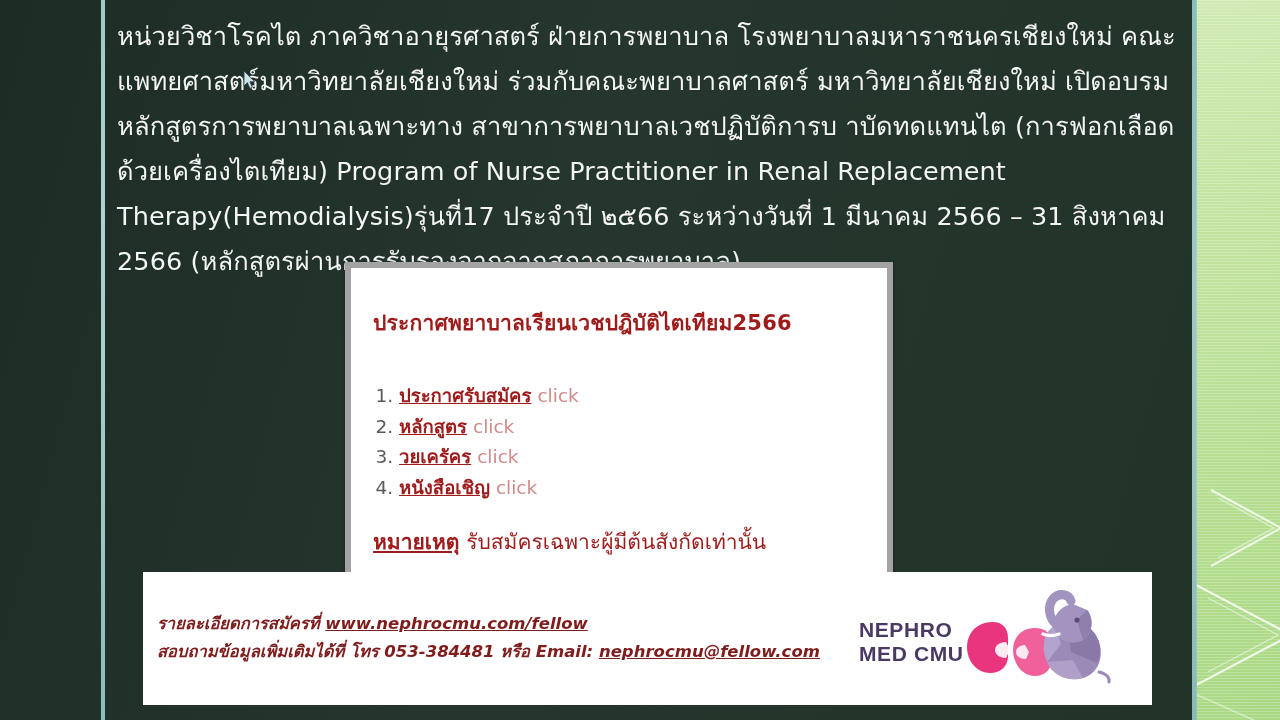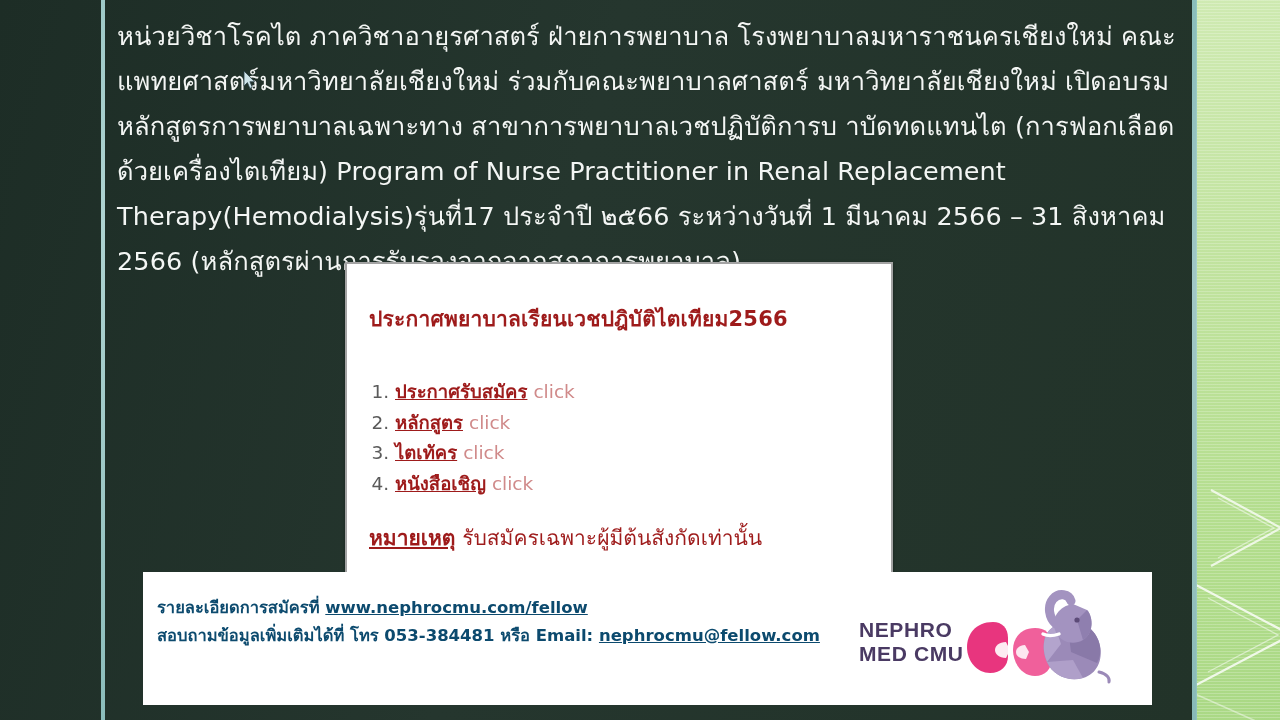--- a/index.html
+++ b/index.html
@@ -29,42 +29,42 @@
              color:#f3f6f4;font-size:25.5px;line-height:45px;
              font-family:"DejaVu Sans","Liberation Sans",sans-serif;
              letter-spacing:.1px;text-shadow:0 0 1px rgba(0,0,0,.25);
              white-space:pre-wrap;}
 
   
   .cursor{position:absolute;left:243px;top:70px;width:13px;height:20px;}
 
   
   .card{position:absolute;left:345px;top:262px;width:548px;height:320px;
-        background:#ffffff;border:2px solid #a3a3a3;box-sizing:border-box;
+        background:#ffffff;border:6px solid #a3a3a3;box-sizing:border-box;
         box-shadow:0 1px 3px rgba(0,0,0,.35);overflow:hidden;}
   .card-title{margin:38px 0 0 22px;color:#9e1b1b;font-weight:bold;
               font-size:21px;letter-spacing:.2px;
               font-family:"DejaVu Sans","Liberation Sans",sans-serif;}
   .card-list{margin:42px 0 0 0;padding:0 0 0 48px;list-style:decimal;
              color:#5a5a5a;font-size:18.5px;line-height:30.5px;
              font-family:"DejaVu Sans","Liberation Sans",sans-serif;}
   .card-list li{margin:0;padding:0;}
   .li-label{color:#9e1b1b;text-decoration:underline;font-weight:600;}
   .li-click{color:#d08a8a;margin-left:6px;font-weight:400;}
   .card-note{margin:22px 0 0 22px;color:#9e1b1b;font-size:21px;
              font-family:"DejaVu Sans","Liberation Sans",sans-serif;}
   .note-kw{font-weight:bold;text-decoration:underline;}
   .note-rest{font-weight:400;}
 
   
   .banner{position:absolute;left:143px;top:572px;width:1009px;height:133px;
           background:#ffffff;}
-  .banner-text{position:absolute;left:14px;top:22px;color:#0c4a6e;
+  .banner-text{position:absolute;left:14px;top:38px;color:#7f1d1d;
                font-size:16.5px;line-height:28px;font-weight:bold;
-               font-family:"DejaVu Sans","Liberation Sans",sans-serif;}
+               font-family:"DejaVu Sans","Liberation Sans",sans-serif;font-style:italic;}
   .banner-text .ul{text-decoration:underline;}
   .logo{position:absolute;right:37px;top:18px;width:260px;height:100px;}
   .logo-word{position:absolute;left:4px;top:28px;color:#4a3a63;
              font-weight:bold;font-size:21px;line-height:24px;letter-spacing:.6px;
              font-family:"Liberation Sans","DejaVu Sans",sans-serif;}
 </style>
 </head>
 <body>
 
 <div id="slide">
@@ -95,21 +95,21 @@
     <div class="card-title">ประกาศพยาบาลเรียนเวชปฎิบัติไตเทียม2566</div>
 
     <ol class="card-list">
       <li>
         <span class="li-label">ประกาศรับสมัคร</span><span class="li-click">click</span>
       </li>
       <li>
         <span class="li-label">หลักสูตร</span><span class="li-click">click</span>
       </li>
       <li>
-        <span class="li-label">ไตเทัคร</span><span class="li-click">click</span>
+        <span class="li-label">วยเครัคร</span><span class="li-click">click</span>
       </li>
       <li>
         <span class="li-label">หนังสือเชิญ</span><span class="li-click">click</span>
       </li>
     </ol>
 
     <div class="card-note">
       <span class="note-kw">หมายเหตุ</span>
       <span class="note-rest">รับสมัครเฉพาะผู้มีต้นสังกัดเท่านั้น</span>
     </div>

